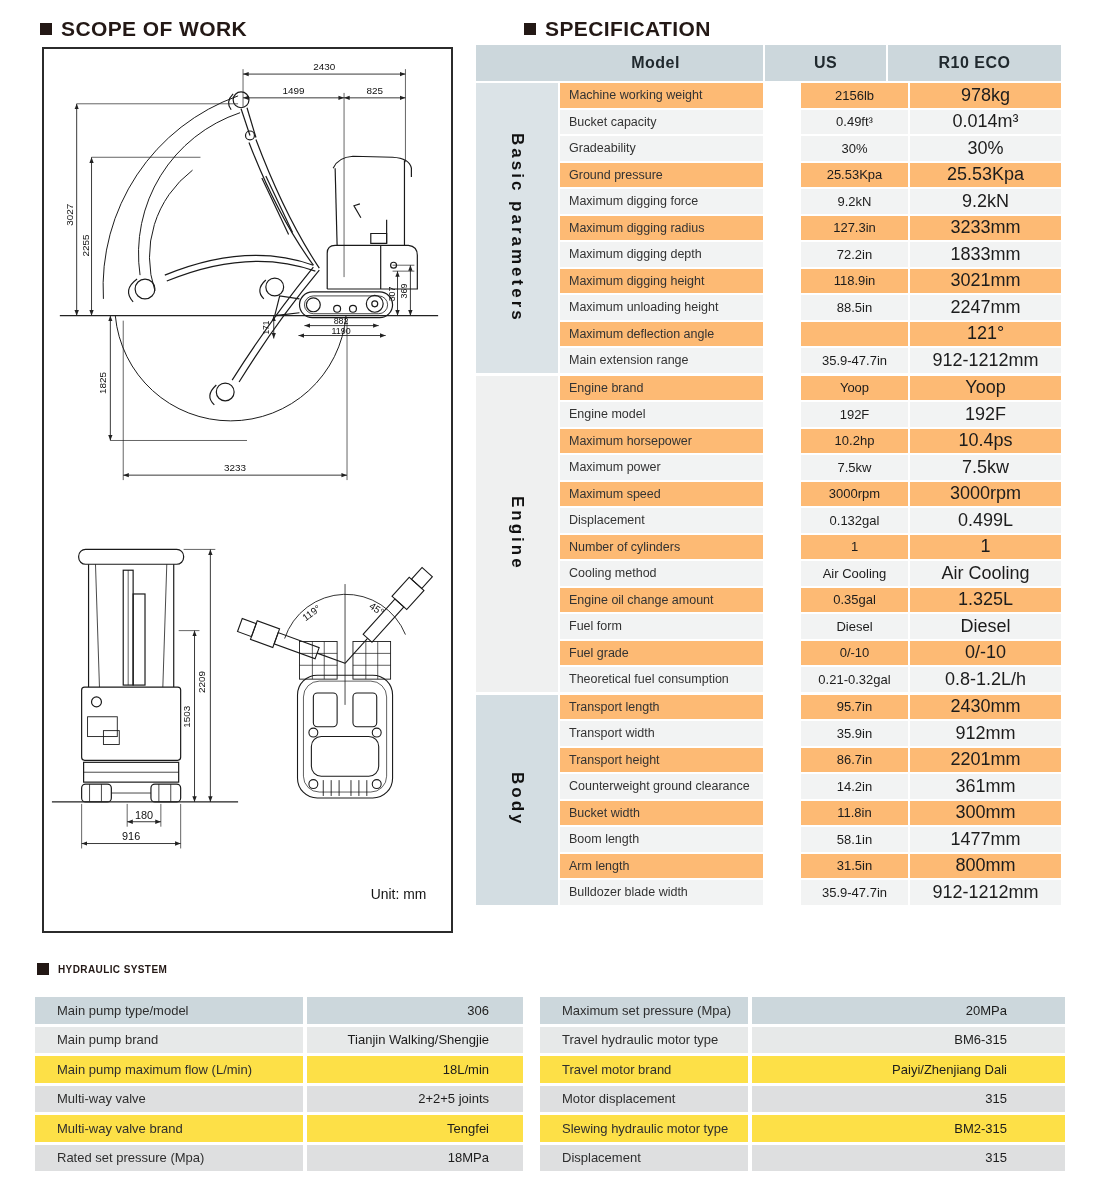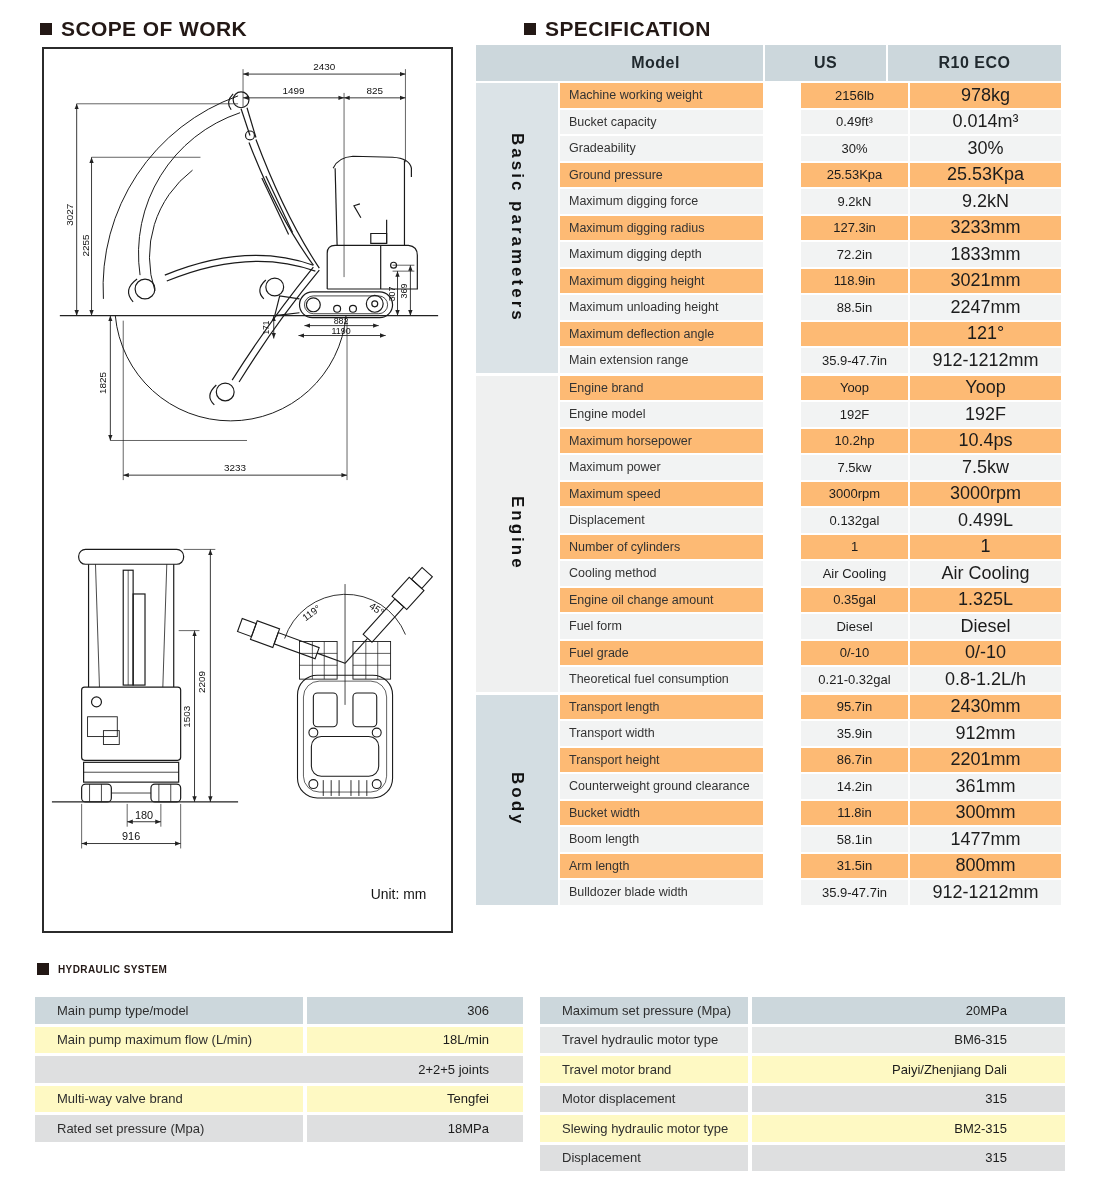--- a/index.html
+++ b/index.html
@@ -51,21 +51,21 @@
   .hyd-row{display:flex;gap:4px;height:26.5px;margin-bottom:3px;}
   .hyd-row>div{display:flex;align-items:center;box-sizing:border-box;}
   .hyd-label{padding-left:22px;font-size:13px;color:#2e2e2e;}
   #hyd-left .hyd-label{width:268px;}
   #hyd-right .hyd-label{width:208px;}
   .hyd-value{flex:1;justify-content:flex-end;font-size:13px;color:#1c1c1c;}
   #hyd-left .hyd-value{padding-right:34px;}
   #hyd-right .hyd-value{padding-right:58px;}
   .row-blue>div{background:#ccd7dc;}
   .row-mid>div{background:#e7e9e9;}
-  .row-light2>div{background:#fef9c3;}
+  .row-light2>div{background:#fde047;}
   .row-dark2>div{background:#dedfe0;}
 </style>
 </head>
 <body>
 
 <div>
 
   <div class="sec-title" id="title-scope">
     <span class="sq"></span>
     <span>SCOPE OF WORK</span>
@@ -469,25 +469,30 @@
           </div>
         </div>
       </div>
   </div>
 
   <div class="hyd-table" id="hyd-left">
       <div class="hyd-row row-blue">
         <div class="hyd-label">Main pump type/model</div>
         <div class="hyd-value">306</div>
       </div>
+      <div class="hyd-row row-mid">
+        <div class="hyd-label">Main pump brand</div>
+        <div class="hyd-value">Tianjin Walking/Shengjie</div>
+      </div>
       <div class="hyd-row row-light2">
         <div class="hyd-label">Main pump maximum flow (L/min)</div>
         <div class="hyd-value">18L/min</div>
       </div>
       <div class="hyd-row row-dark2">
+        <div class="hyd-label">Multi-way valve</div>
         <div class="hyd-value">2+2+5 joints</div>
       </div>
       <div class="hyd-row row-light2">
         <div class="hyd-label">Multi-way valve brand</div>
         <div class="hyd-value">Tengfei</div>
       </div>
       <div class="hyd-row row-dark2">
         <div class="hyd-label">Rated set pressure (Mpa)</div>
         <div class="hyd-value">18MPa</div>
       </div>

